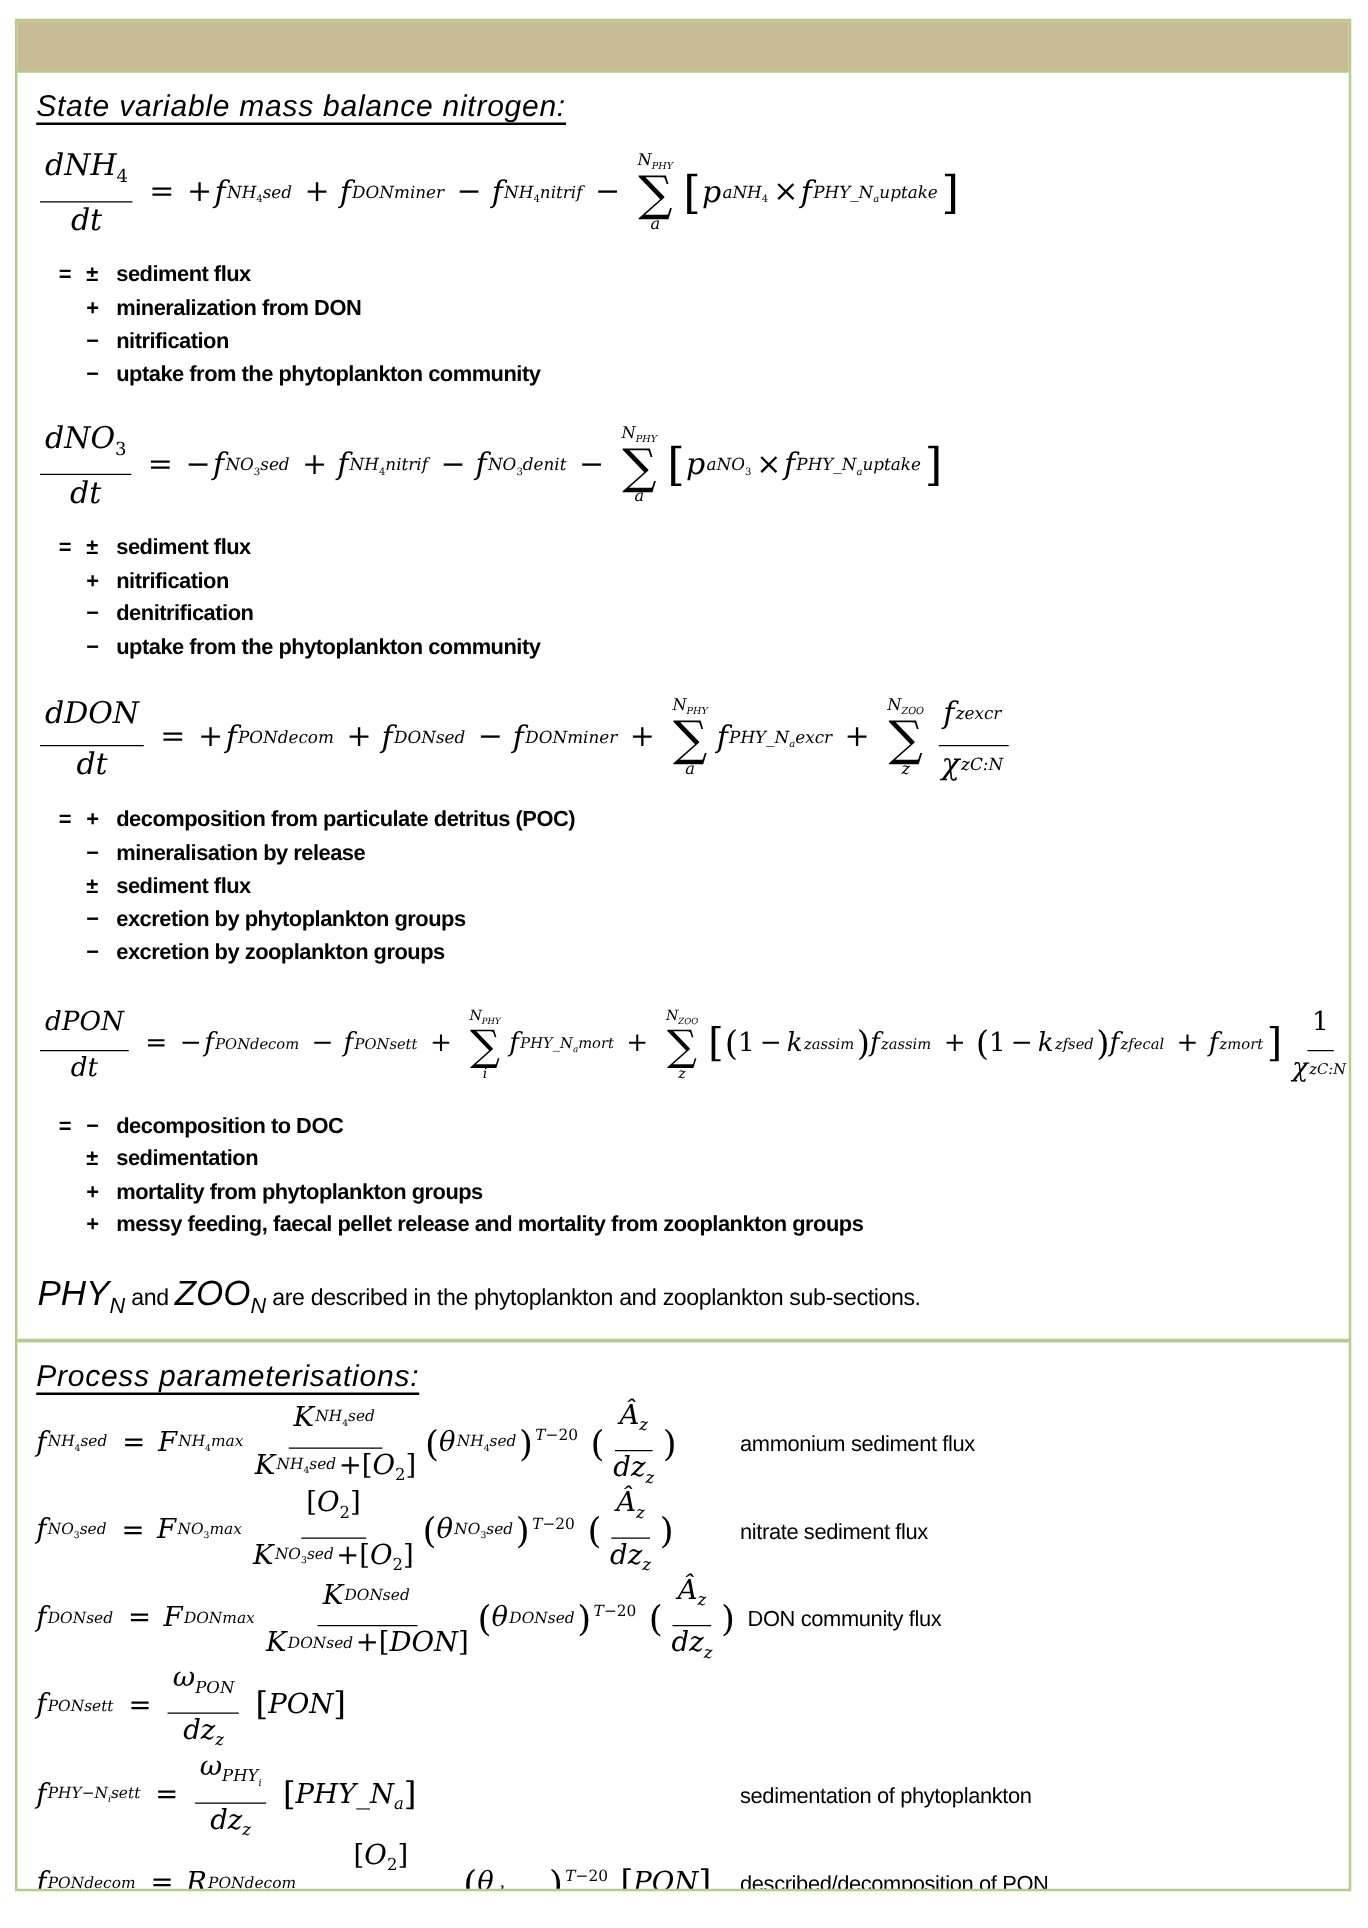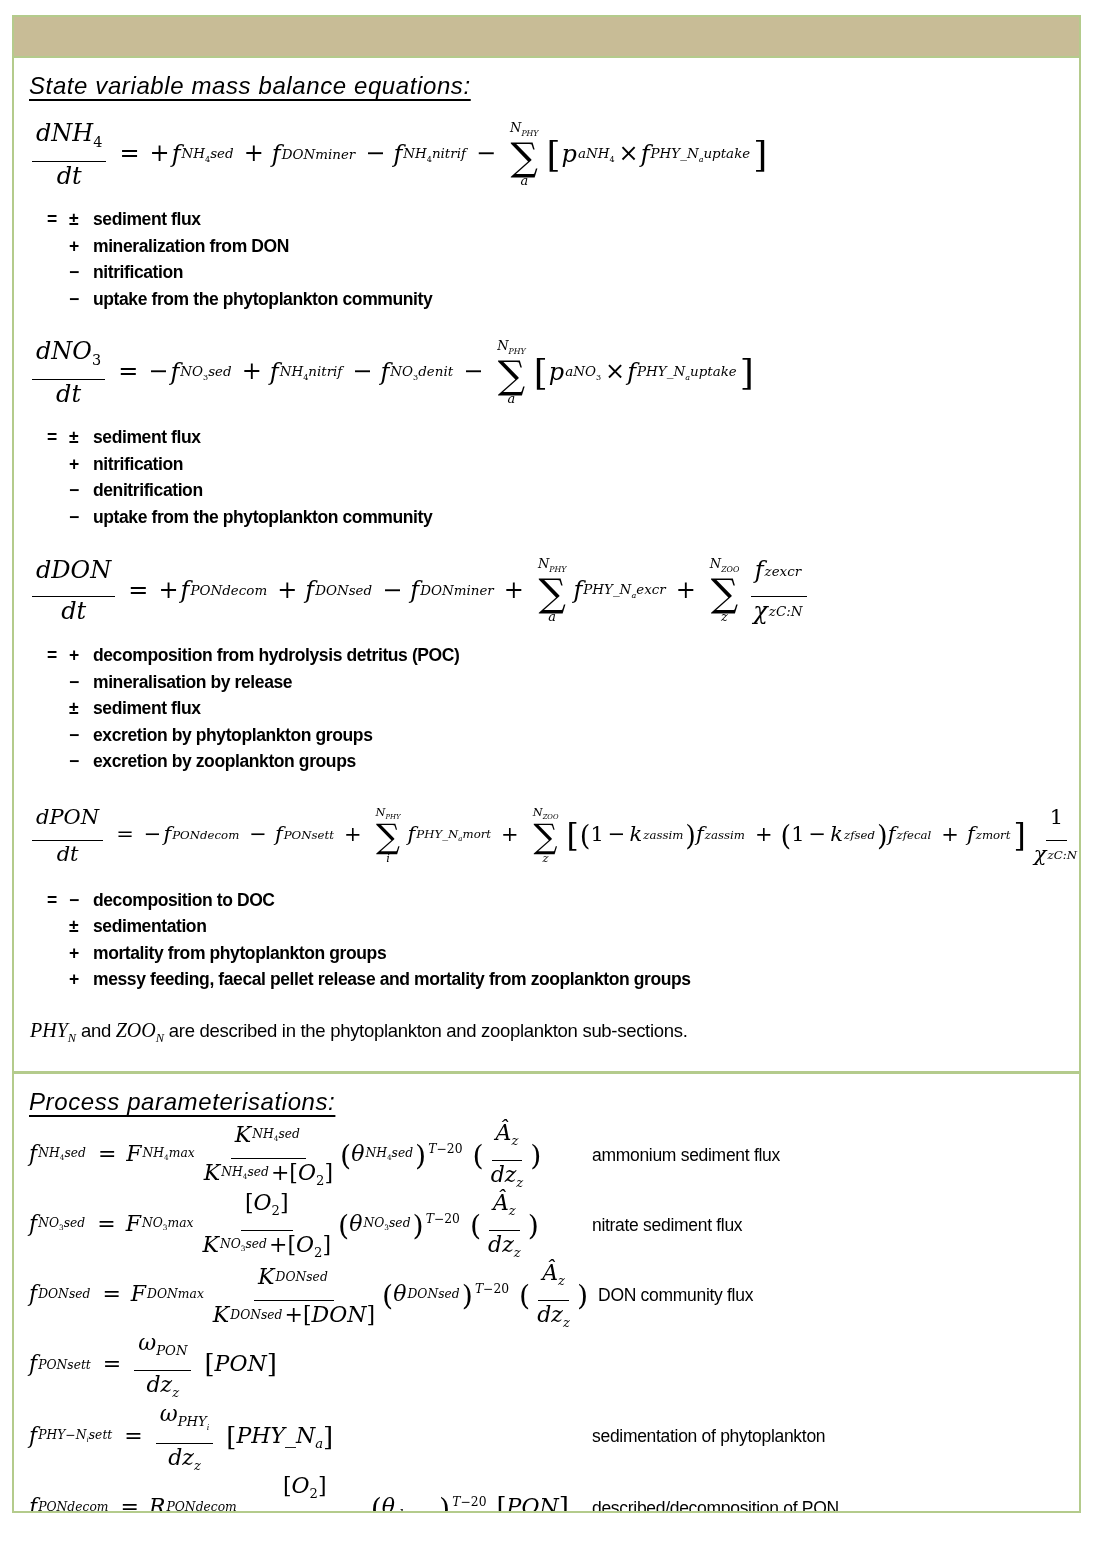--- a/index.html
+++ b/index.html
@@ -48,37 +48,37 @@
   .br2 { font-size:1.18em; line-height:0.9; vertical-align:middle; }
   .pr  { font-size:1.3em; line-height:0.8; vertical-align:middle; }
   .ex  { font-size:0.56em; margin-left:2px; }
   .gp  { display:inline-block; width:10px; }
   
   .terms { margin:0 0 10px 20px; }
   .trow { display:grid; grid-template-columns:22px 24px auto; align-items:baseline;
           line-height:26.5px; font-weight:bold; font-size:17.5px; letter-spacing:-0.4px; }
   
   .note { margin:26px 0 0 3px; font-size:18.5px; letter-spacing:-0.3px; }
-  .note .mm { font-family:Liberation Serif, serif; font-style:italic; font-size:20px; letter-spacing:0; }
+  .note .mm { font-family:Liberation Sans, sans-serif; font-style:italic; font-size:28px; letter-spacing:0; }
   .note .mm sub { font-size:0.62em; }
   
   .prow { display:flex; align-items:center; }
   .ph68 { min-height:70px; } .ph50 { min-height:52px; } .ph58 { min-height:60px; }
   .peq { flex:0 0 555px; padding-left:2px; }
   .pm { font-size:22px; }
   .pdesc { font-size:17.5px; letter-spacing:-0.3px; padding-left:10px; white-space:nowrap; }
 </style>
 </head>
 <body>
 
 <div class="tbl">
   <div class="hdr"></div>
 
   <div class="sec sec1">
-    <div class="title">State variable mass balance equations:</div>
+    <div class="title">State variable mass balance nitrogen:</div>
 
     <div class="eqrow">
       <span class="m"><span class="fr">
             <span class="nu"><i>dNH</i><sub>4</sub></span>
             <span class="de"><i>dt</i></span>
           </span><span class="rel">=</span><span class="sg">+</span><i>f</i><span class="ss">
             <span class="u"><i>NH</i><sub>4</sub></span>
             <span class="d"><i>sed</i></span>
           </span><span class="op">+</span><i>f</i><span class="ss">
             <span class="u"><i>DON</i></span>
@@ -201,21 +201,21 @@
             <span class="de"><i>χ</i><span class="ss">
                 <span class="u"><i>z</i></span>
                 <span class="d"><i>C:N</i></span>
               </span></span>
           </span></span>
     </div>
     <div class="terms">
       <div class="trow">
           <span>=</span>
           <span>+</span>
-          <span>decomposition from hydrolysis detritus (POC)</span>
+          <span>decomposition from particulate detritus (POC)</span>
         </div>
       <div class="trow">
           <span></span>
           <span>−</span>
           <span>mineralisation by release</span>
         </div>
       <div class="trow">
           <span></span>
           <span>±</span>
           <span>sediment flux</span>

